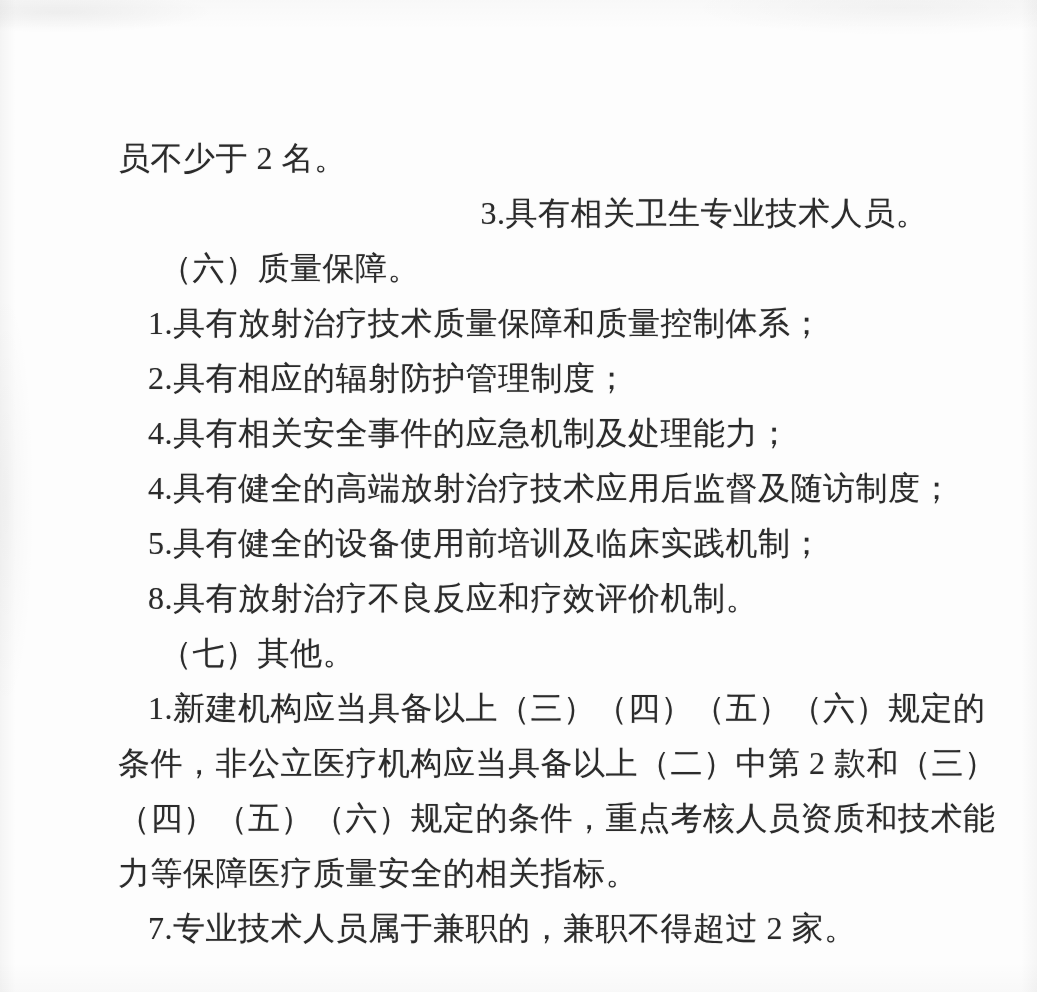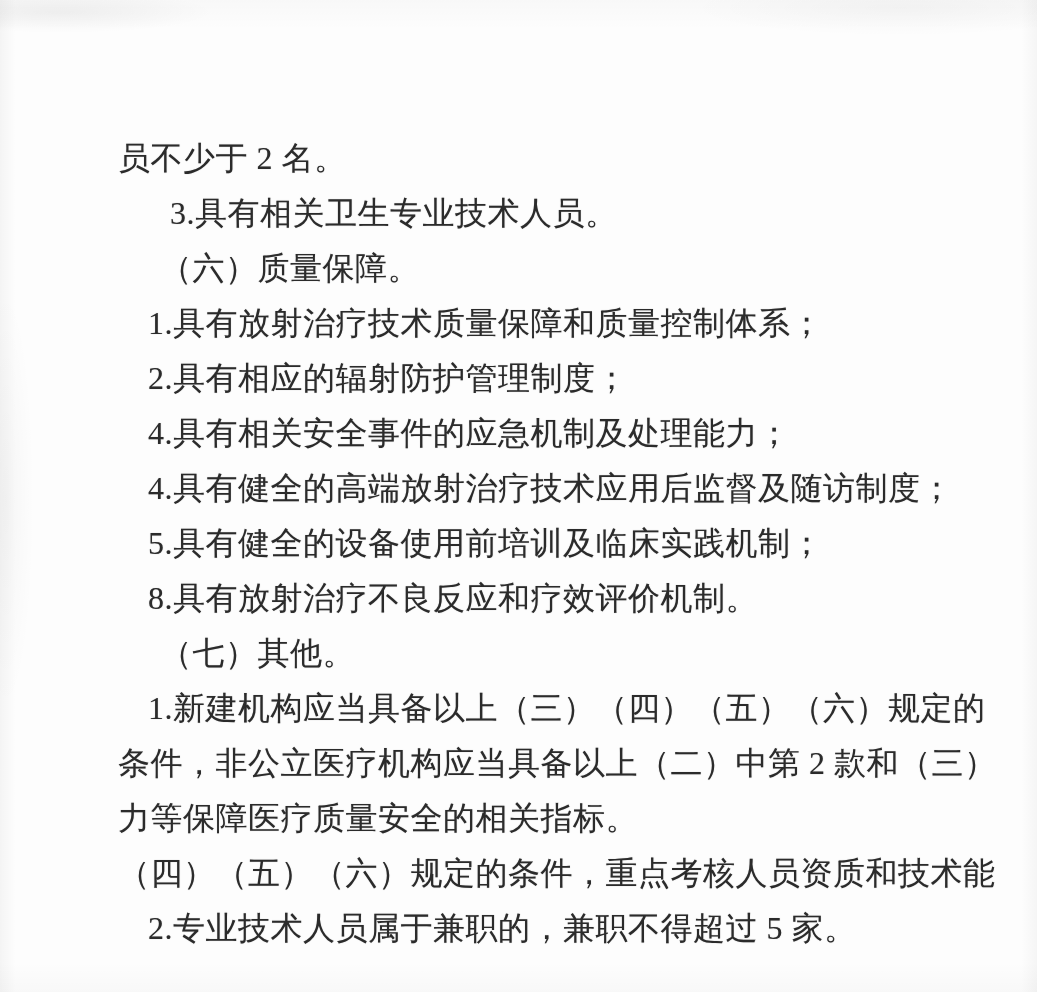--- a/index.html
+++ b/index.html
@@ -41,21 +41,21 @@
     line-height: 55px;
     letter-spacing: 0.5px;
     text-shadow: 0 0 1px rgba(40,40,40,0.35);
   }
   .line {
     white-space: nowrap;
     height: 55px;
   }
   .indent-item   { padding-left: 30px; }   
   .indent-section{ padding-left: 42px; font-family: Liberation Serif, serif; }   
-  .indent-deep   { padding-left: 52px; }   
+  .indent-deep   { padding-left: 52px; text-align: right; }   
   .flush         { padding-left: 0; }      
 </style>
 </head>
 <body>
 
 <div class="page">
   <div class="scan-artifacts"></div>
 
   <div class="doc-body">
     <div class="line flush">员不少于 2 名。</div>
@@ -63,17 +63,17 @@
     <div class="line indent-section">（六）质量保障。</div>
     <div class="line indent-item">1.具有放射治疗技术质量保障和质量控制体系；</div>
     <div class="line indent-item">2.具有相应的辐射防护管理制度；</div>
     <div class="line indent-item">4.具有相关安全事件的应急机制及处理能力；</div>
     <div class="line indent-item">4.具有健全的高端放射治疗技术应用后监督及随访制度；</div>
     <div class="line indent-item">5.具有健全的设备使用前培训及临床实践机制；</div>
     <div class="line indent-item">8.具有放射治疗不良反应和疗效评价机制。</div>
     <div class="line indent-section">（七）其他。</div>
     <div class="line indent-item">1.新建机构应当具备以上（三）（四）（五）（六）规定的</div>
     <div class="line flush">条件，非公立医疗机构应当具备以上（二）中第 2 款和（三）</div>
+    <div class="line flush">（四）（五）（六）规定的条件，重点考核人员资质和技术能</div>
     <div class="line flush">力等保障医疗质量安全的相关指标。</div>
-    <div class="line flush">（四）（五）（六）规定的条件，重点考核人员资质和技术能</div>
-    <div class="line indent-item">2.专业技术人员属于兼职的，兼职不得超过 5 家。</div>
+    <div class="line indent-item">7.专业技术人员属于兼职的，兼职不得超过 2 家。</div>
   </div>
 </div>
 
 </body></html>

